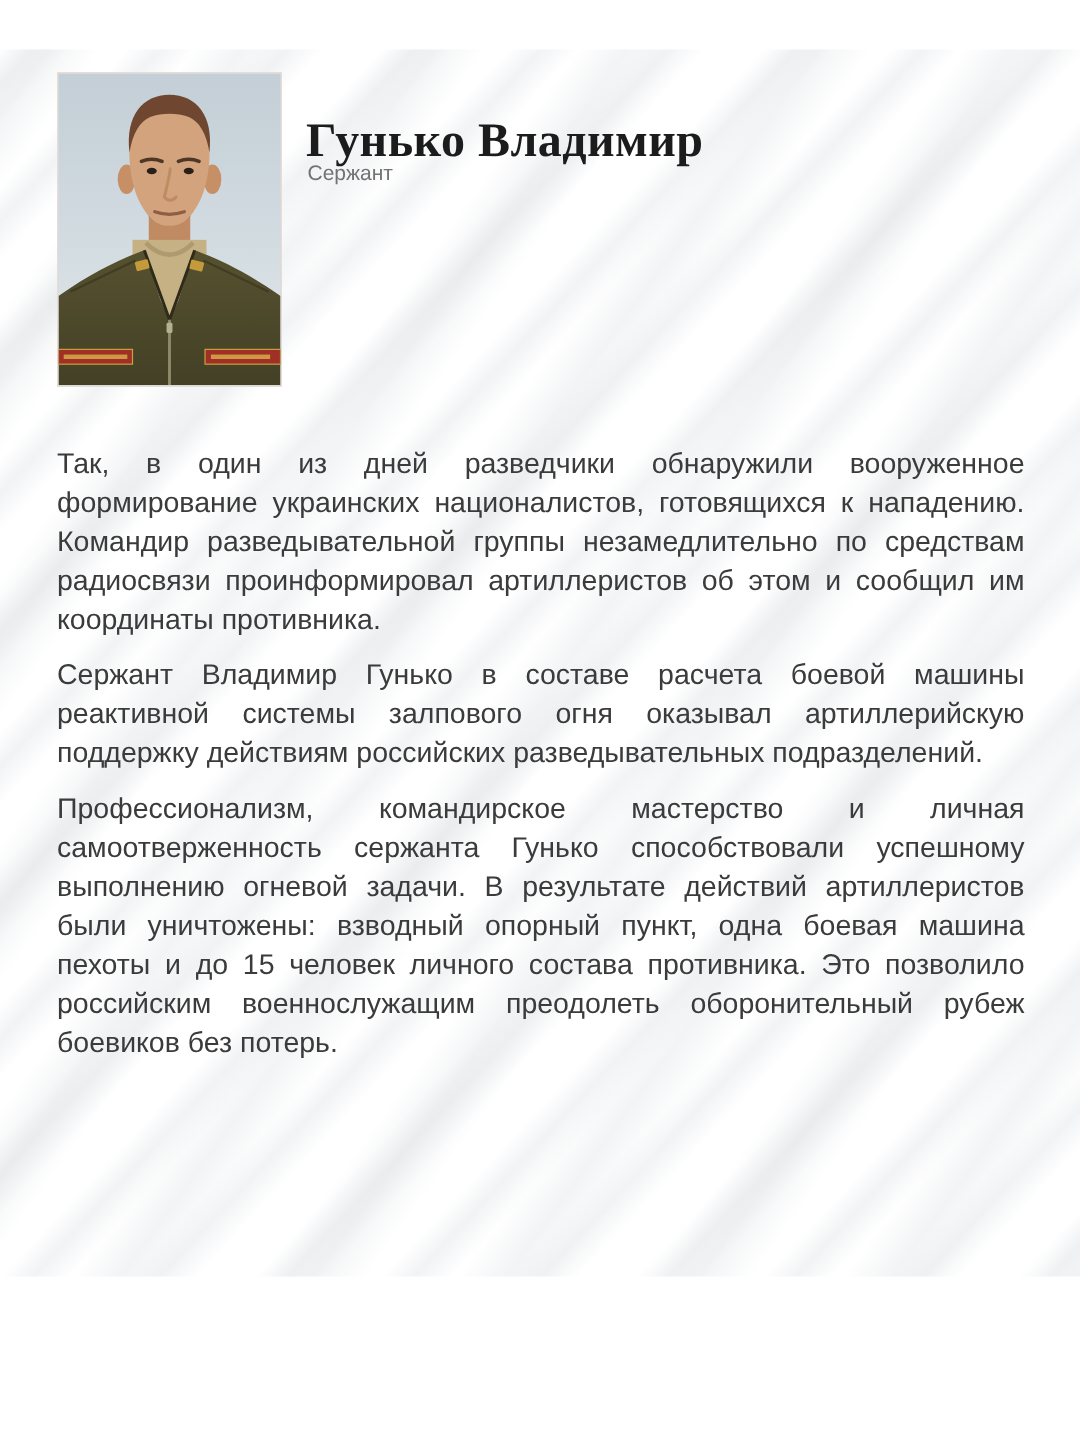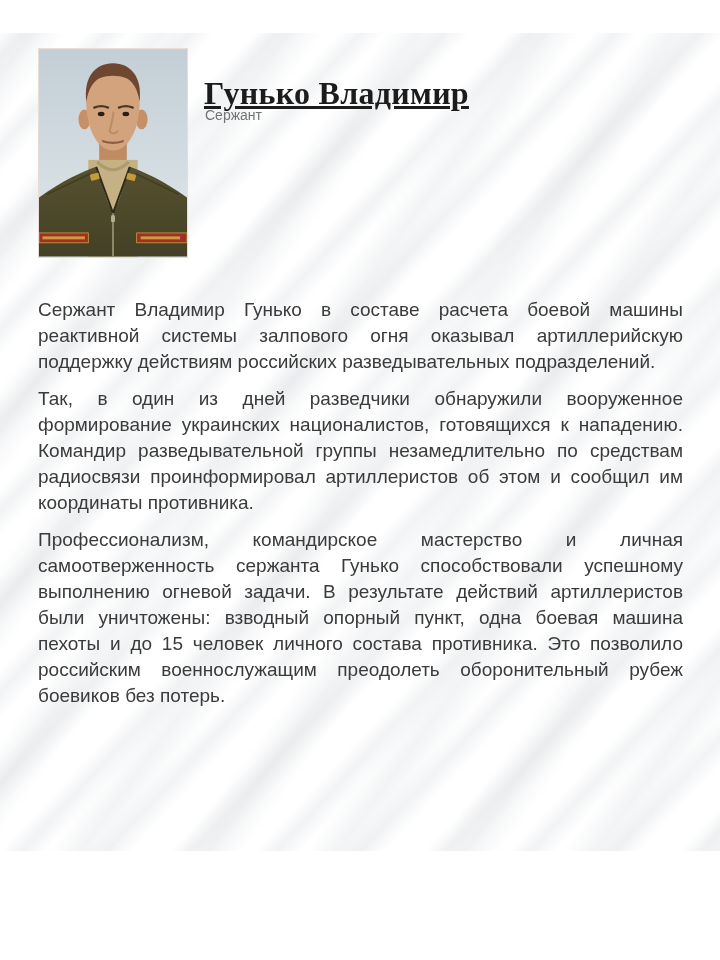--- a/index.html
+++ b/index.html
@@ -51,21 +51,20 @@
     position: absolute;
     left: 204px;
     top: 52px;
     font-family: "Liberation Serif", serif;
     font-weight: 700;
     font-size: 32px;
     line-height: 40px;
     color: #1c1c1c;
     letter-spacing: 0.3px;
     white-space: nowrap;
-    text-decoration: underline;
   }
   .rank {
     position: absolute;
     left: 205px;
     top: 102px;
     font-size: 14px;
     line-height: 26px;
     color: #737373;
   }
   .article {
@@ -145,17 +144,17 @@
         <rect x="99" y="186" width="51" height="10" fill="#a03026" stroke="#caa23e" stroke-width="0.8"></rect>
         <rect x="103" y="189.5" width="40" height="3" fill="#d9aa4a" opacity="0.85"></rect>
       </g>
     </svg>
   </div>
 
   <h1 class="name">Гунько Владимир</h1>
   <div class="rank">Сержант</div>
 
   <main class="article">
+    <p>Так, в один из дней разведчики обнаружили вооруженное формирование украинских националистов, готовящихся к нападению. Командир разведывательной группы незамедлительно по средствам радиосвязи проинформировал артиллеристов об этом и сообщил им координаты противника.</p>
     <p>Сержант Владимир Гунько в составе расчета боевой машины реактивной системы залпового огня оказывал артиллерийскую поддержку действиям российских разведывательных подразделений.</p>
-    <p>Так, в один из дней разведчики обнаружили вооруженное формирование украинских националистов, готовящихся к нападению. Командир разведывательной группы незамедлительно по средствам радиосвязи проинформировал артиллеристов об этом и сообщил им координаты противника.</p>
     <p>Профессионализм, командирское мастерство и личная самоотверженность сержанта Гунько способствовали успешному выполнению огневой задачи. В результате действий артиллеристов были уничтожены: взводный опорный пункт, одна боевая машина пехоты и до 15 человек личного состава противника. Это позволило российским военнослужащим преодолеть оборонительный рубеж боевиков без потерь.</p>
   </main>
 </div>
 
 </body></html>

